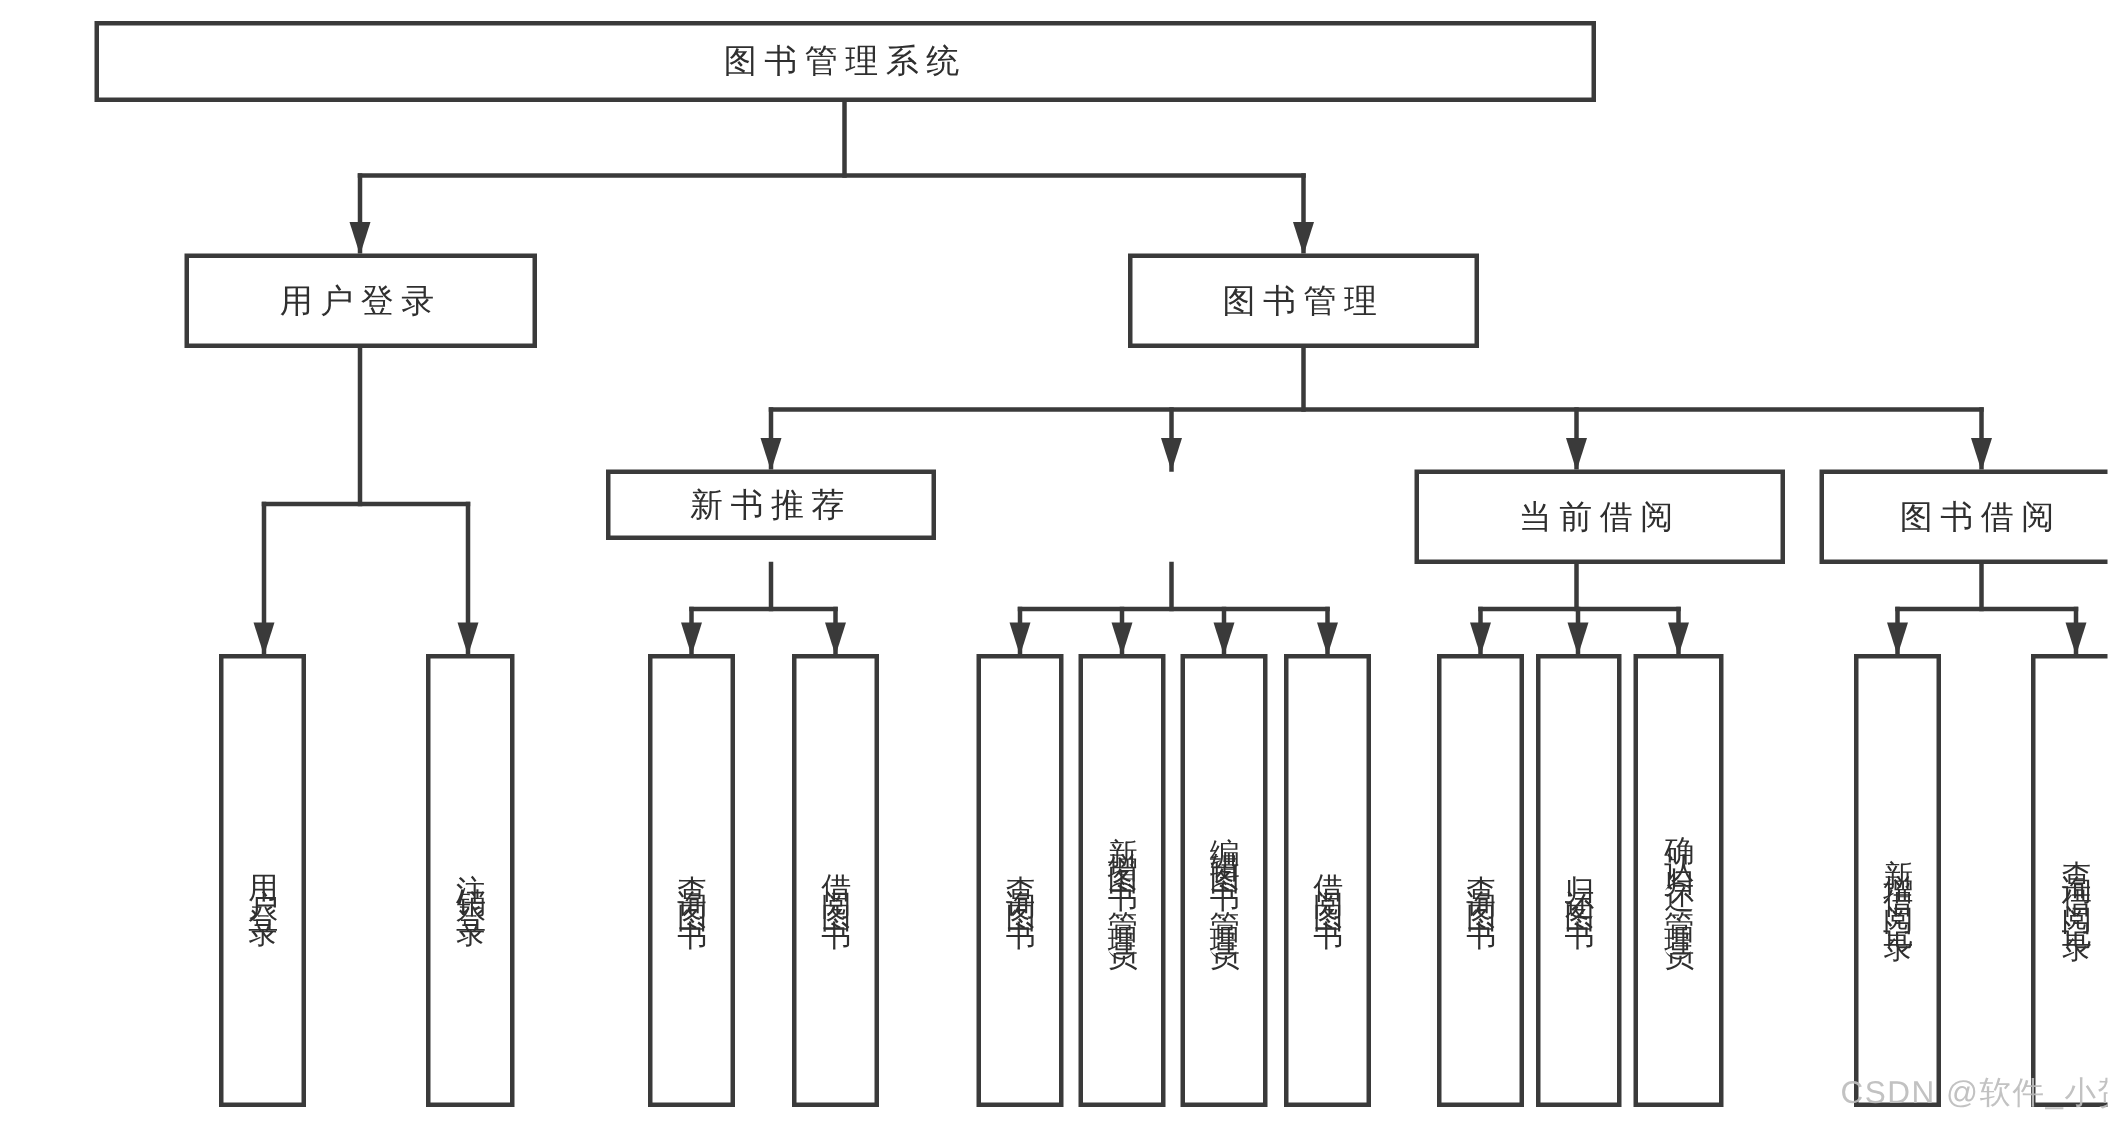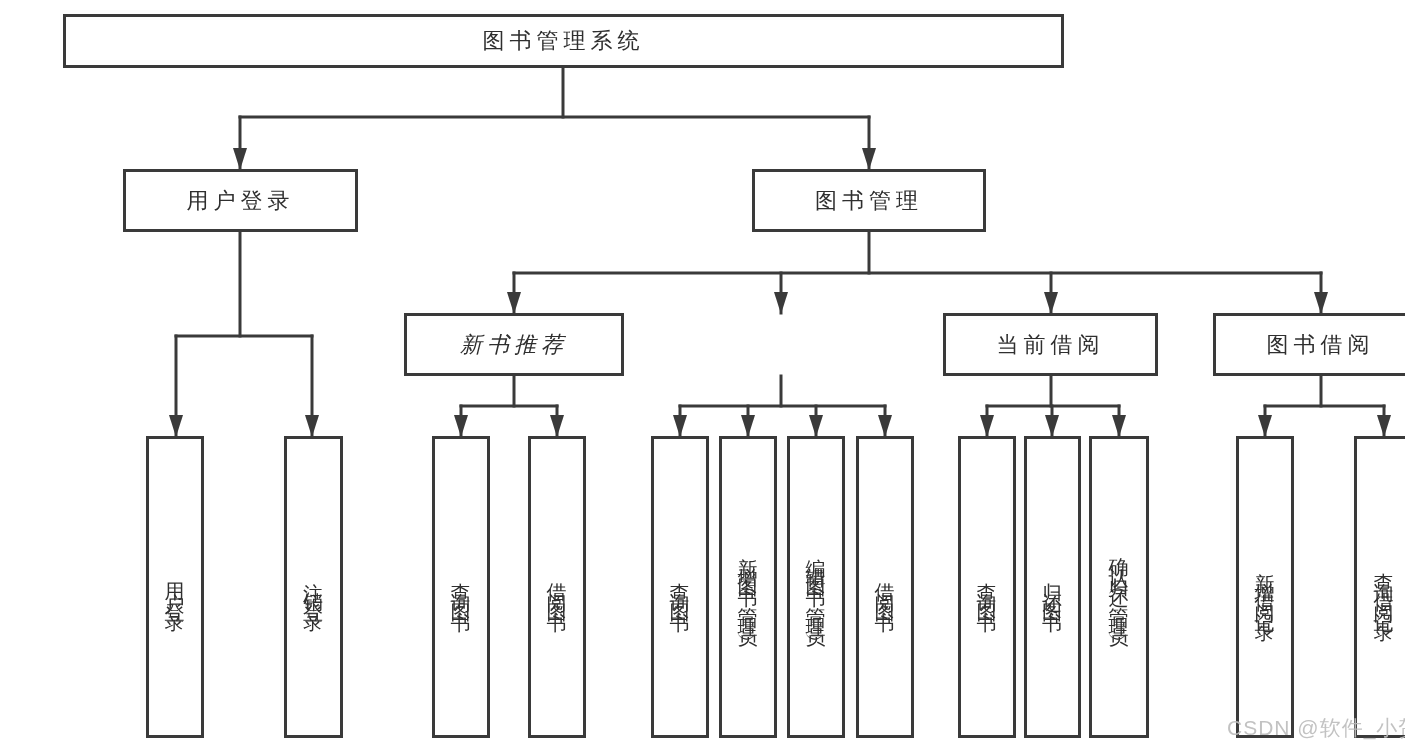--- a/index.html
+++ b/index.html
@@ -121,24 +121,24 @@
     <span>图书管理系统</span>
   </div>
 
   <div class="hbox" style="left:82px; top:169px; width:235px; height:63px;">
     <span>用户登录</span>
   </div>
   <div class="hbox" style="left:711px; top:169px; width:234px; height:63px;">
     <span>图书管理</span>
   </div>
 
-  <div class="hbox" style="left:363px; top:313px; width:220px; height:63px;font-style:italic;">
+  <div class="hbox" style="left:363px; top:313px; width:220px; height:47px;">
     <span>新书推荐</span>
   </div>
-  <div class="hbox" style="left:902px; top:313px; width:215px; height:63px;">
+  <div class="hbox" style="left:902px; top:313px; width:247px; height:63px;">
     <span>当前借阅</span>
   </div>
   <div class="hbox" style="left:1172px; top:313px; width:215px; height:63px;">
     <span>图书借阅</span>
   </div>
 
   <div class="vbox" style="left:105px; width:58px;">
     <span class="vtext">用户登录</span>
   </div>
   <div class="vbox" style="left:243px; width:59px;">

